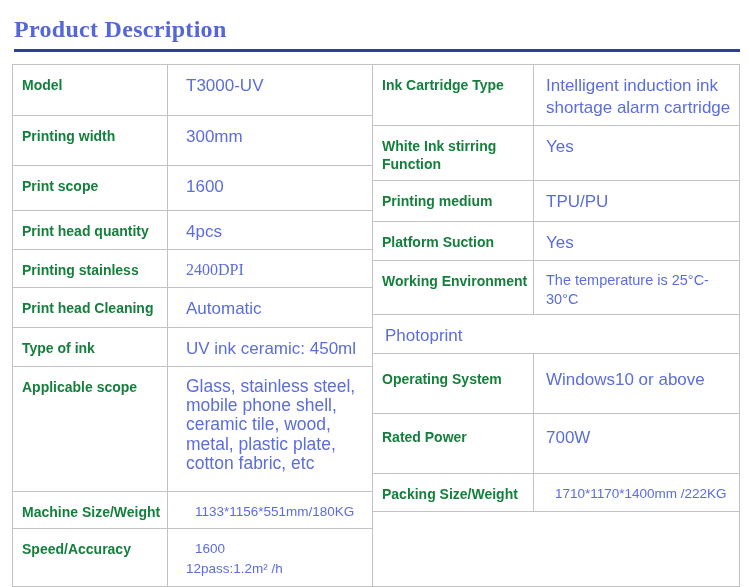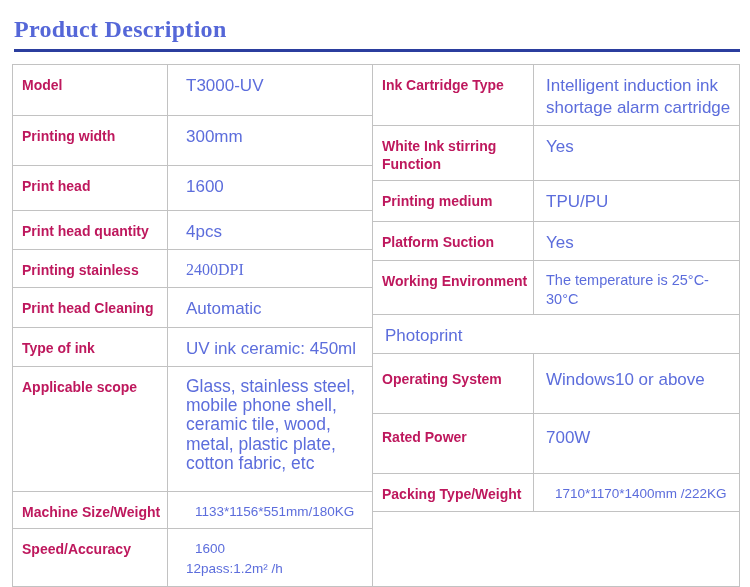--- a/index.html
+++ b/index.html
@@ -47,21 +47,21 @@
   .half-left  .lcell { width: 155px; }
   .half-right .lcell { width: 161px; }
 
   .vcell { flex: 1; padding: 10px 6px 6px 18px; }
   .half-right .vcell { padding-left: 12px; }
 
   .label {
     font-weight: 700;
     font-size: 14px;
     line-height: 1.3;
-    color: #be185d;
+    color: #15803d;
   }
   .value {
     color: #5c6ddc;
     white-space: pre-line;
   }
   .v-lg   { font-size: 17px;   line-height: 1.3; }
   .v-md   { font-size: 16px;   line-height: 1.3; font-family: Liberation Serif, serif; }
   .v-sm   { font-size: 13.5px; line-height: 1.5; margin-left: 9px; }
   .v-temp { font-size: 14.5px; line-height: 1.3; padding-top: 2px; }
   .v-scope{ font-size: 17.5px; line-height: 1.1; }
@@ -84,21 +84,21 @@
         <div class="lcell"><span class="label">Model</span></div>
         <div class="vcell"><span class="value v-lg">T3000-UV</span></div>
       </div>
 
       <div class="row" style="min-height:50px">
         <div class="lcell"><span class="label">Printing width</span></div>
         <div class="vcell"><span class="value v-lg">300mm</span></div>
       </div>
 
       <div class="row" style="min-height:45px">
-        <div class="lcell"><span class="label">Print head</span></div>
+        <div class="lcell"><span class="label">Print scope</span></div>
         <div class="vcell"><span class="value v-lg">1600</span></div>
       </div>
 
       <div class="row" style="min-height:37px">
         <div class="lcell"><span class="label">Print head quantity</span></div>
         <div class="vcell"><span class="value v-lg">4pcs</span></div>
       </div>
 
       <div class="row" style="min-height:35px">
         <div class="lcell"><span class="label">Printing stainless</span></div>
@@ -169,21 +169,21 @@
         <div class="lcell" style="padding-top:16px"><span class="label">Operating System</span></div>
         <div class="vcell" style="padding-top:15px"><span class="value v-lg">Windows10 or above</span></div>
       </div>
 
       <div class="row" style="min-height:60px">
         <div class="lcell" style="padding-top:14px"><span class="label">Rated Power</span></div>
         <div class="vcell" style="padding-top:13px"><span class="value v-lg">700W</span></div>
       </div>
 
       <div class="row" style="min-height:35px">
-        <div class="lcell"><span class="label">Packing Type/Weight</span></div>
+        <div class="lcell"><span class="label">Packing Size/Weight</span></div>
         <div class="vcell"><span class="value v-sm">1710*1170*1400mm /222KG</span></div>
       </div>
 
       <div class="row" style="min-height:45px">
         <div class="row-empty"></div>
       </div>
 
     </div>
 
   </div>

